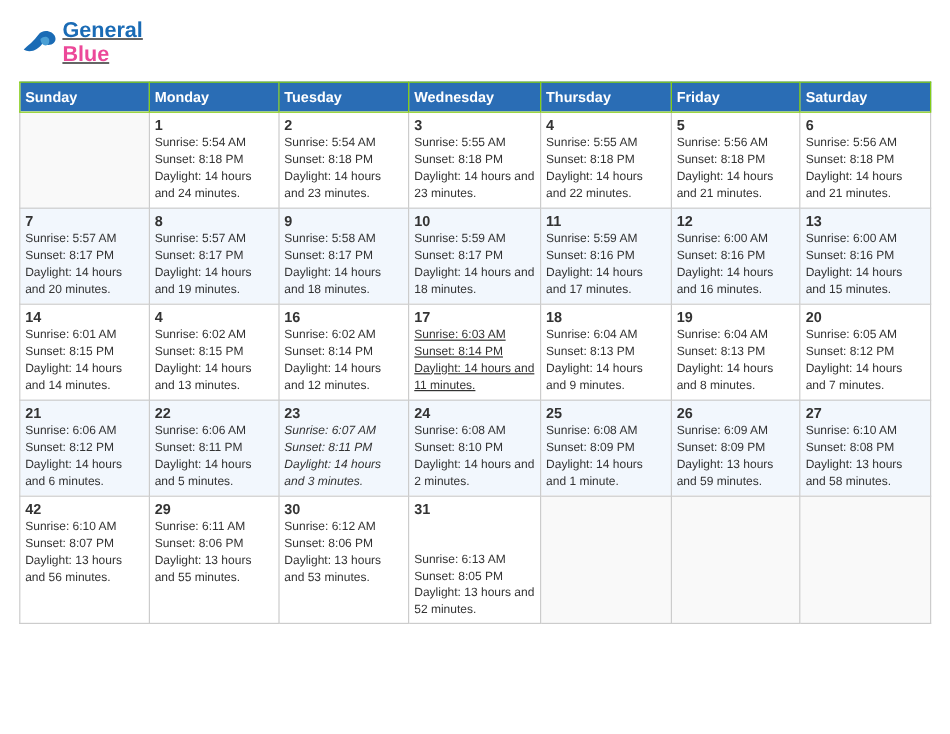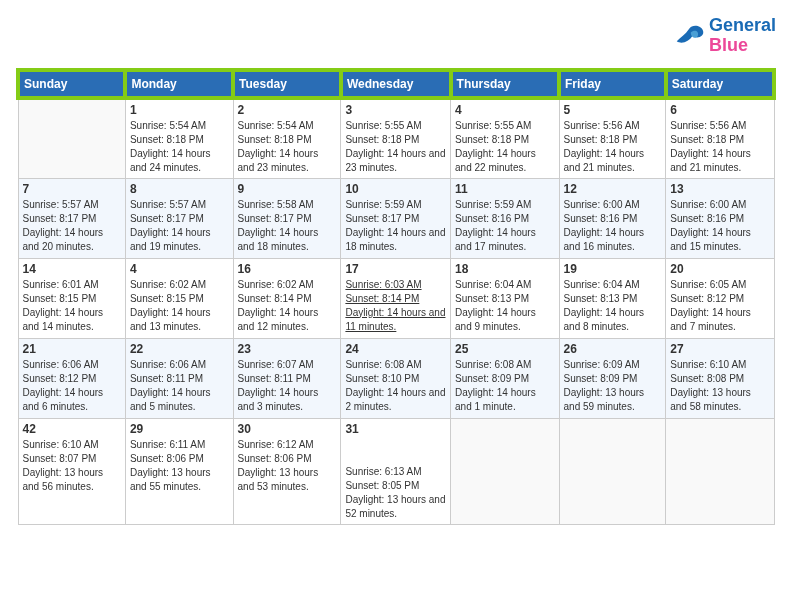--- a/index.html
+++ b/index.html
@@ -5,23 +5,24 @@
     * { box-sizing: border-box; margin: 0; padding: 0; }
     body {
       font-family: Arial, sans-serif;
       background: #fff;
       width: 792px;
       min-height: 612px;
       padding: 16px;
     }
     .header {
       display: flex;
-      justify-content: flex-end;
+      justify-content: flex-start;
       align-items: flex-start;
       margin-bottom: 12px;
+      text-decoration: underline;
     }
     .logo {
       display: flex;
       align-items: center;
       gap: 4px;
     }
     .logo-text {
       font-size: 18px;
       font-weight: bold;
       color: #333;
@@ -51,21 +52,21 @@
       border-collapse: collapse;
       font-size: 11px;
     }
     thead tr th {
       background-color: #2a6db5;
       color: #fff;
       padding: 5px 4px;
       text-align: left;
       font-size: 12px;
       font-weight: bold;
-      border: 4px solid #84cc16;
+      border: 1px solid #84cc16;
     }
     tbody tr td {
       border: 1px solid #ccc;
       vertical-align: top;
       padding: 3px 4px;
       height: 80px;
       width: 113px;
     }
     tbody tr td.empty {
       background: #f9f9f9;
@@ -256,21 +257,21 @@
 Daylight: 14 hours and 6 minutes.</div>
         </td>
         <td>
           <div class="day-number">22</div>
           <div class="day-info" style="white-space: pre-line;">Sunrise: 6:06 AM
 Sunset: 8:11 PM
 Daylight: 14 hours and 5 minutes.</div>
         </td>
         <td>
           <div class="day-number">23</div>
-          <div class="day-info" style="white-space: pre-line;">Sunrise: 6:07 AM
+          <div class="day-info" style="white-space: pre-line; font-style: italic;">Sunrise: 6:07 AM
 Sunset: 8:11 PM
 Daylight: 14 hours and 3 minutes.</div>
         </td>
         <td>
           <div class="day-number">24</div>
           <div class="day-info" style="white-space: pre-line;">Sunrise: 6:08 AM
 Sunset: 8:10 PM
 Daylight: 14 hours and 2 minutes.</div>
         </td>
         <td>

